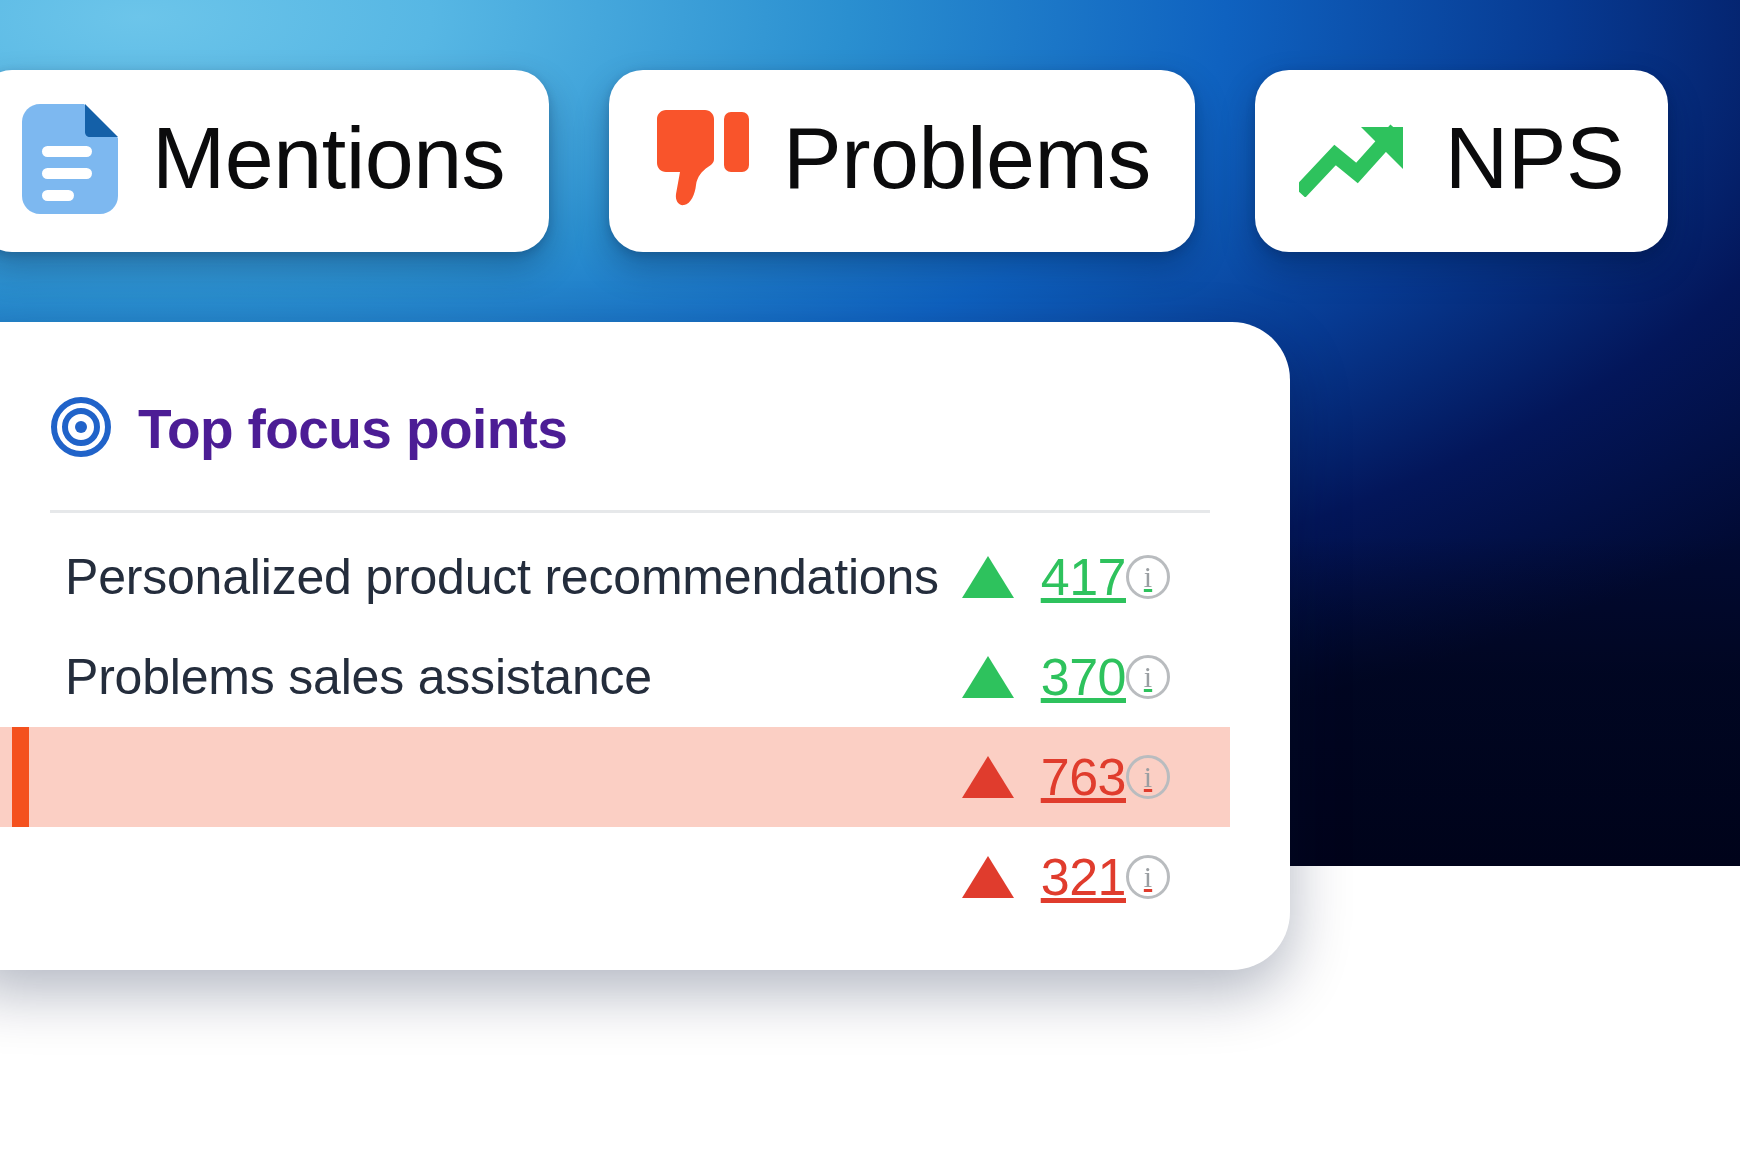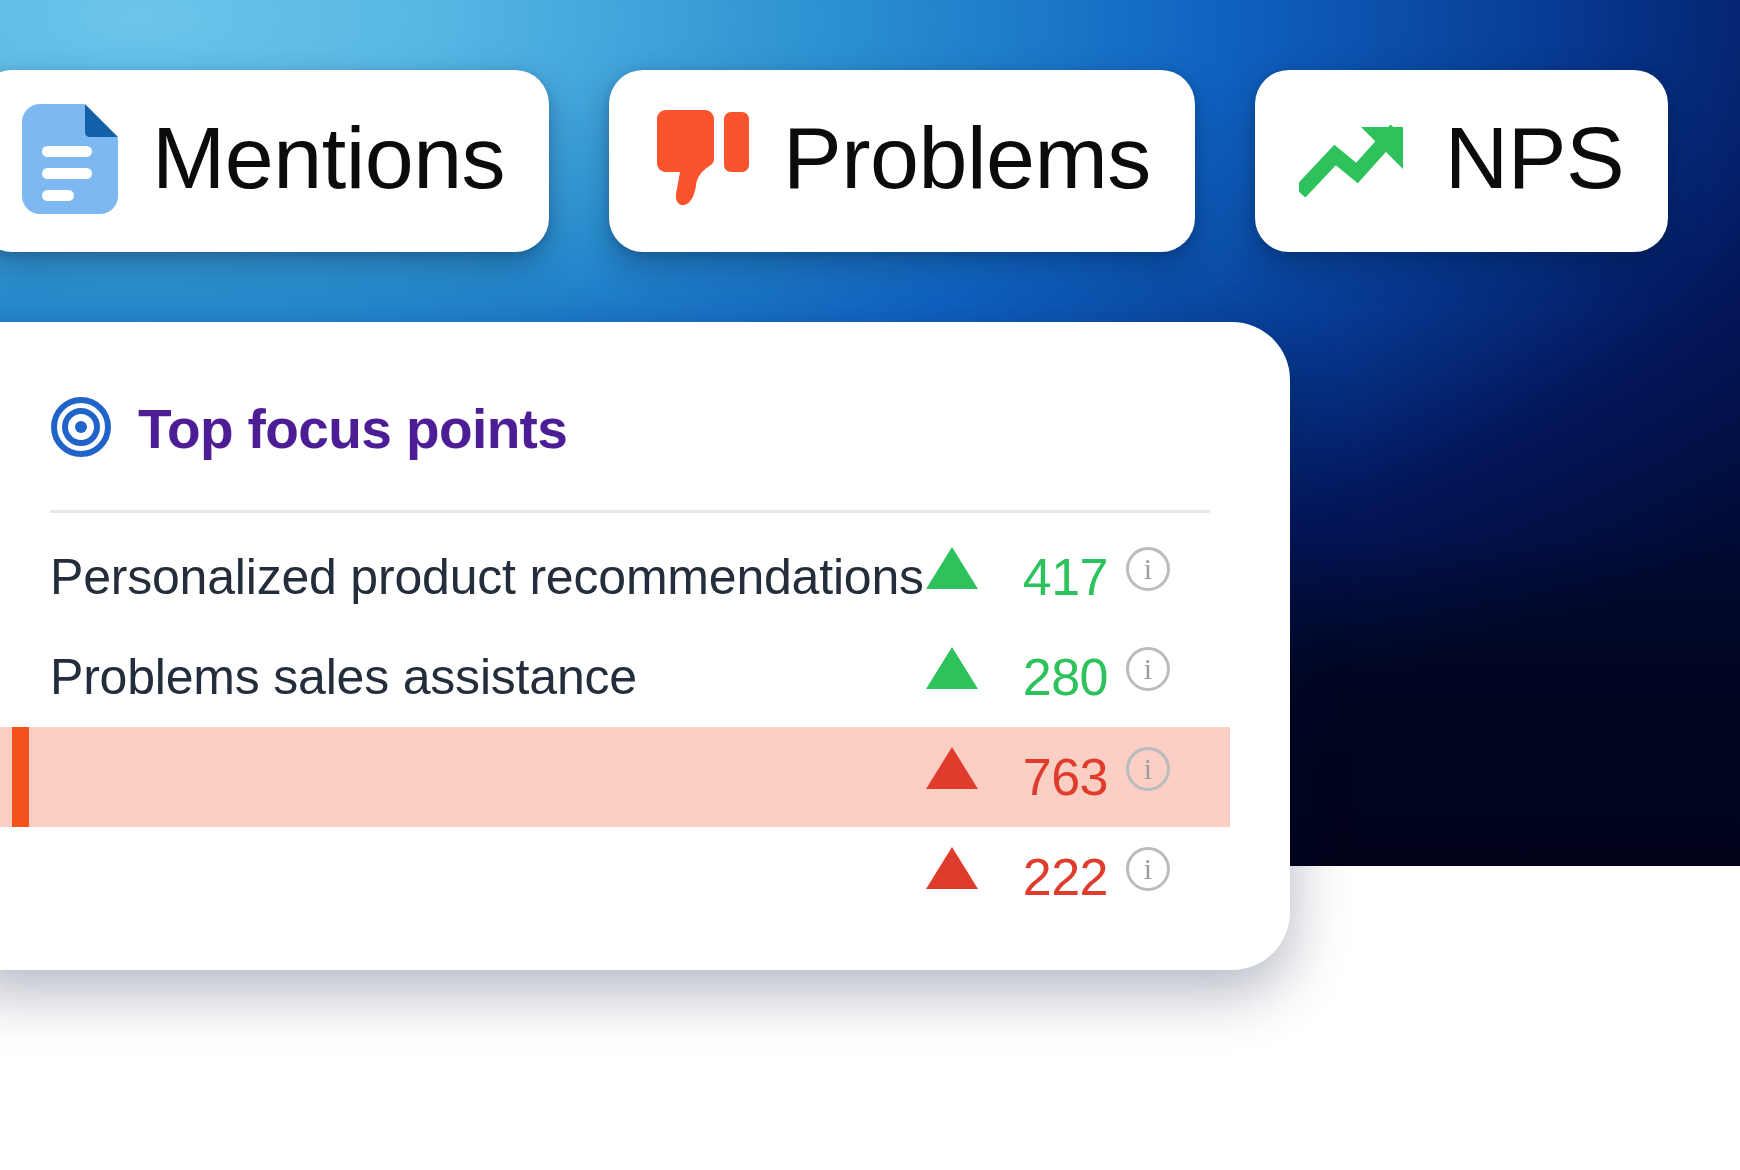--- a/index.html
+++ b/index.html
@@ -116,27 +116,28 @@
     bottom: 0;
     width: 17px;
     background: #f4511e;
   }
 
   .focus-label {
     font-size: 50px;
     color: #242d3c;
     letter-spacing: -0.2px;
     white-space: nowrap;
+    margin-left: 15px;
   }
 
   .focus-metric {
     margin-left: auto;
     display: flex;
-    align-items: flex-start;
-    gap: 18px;
+    align-items: center;
+    text-decoration: underline;
   }
   .tri {
     width: 0; height: 0;
     border-left: 26px solid transparent;
     border-right: 26px solid transparent;
     border-bottom: 42px solid currentColor;
     display: block;
   }
   .metric-up   { color: #2ec25d; }
   .metric-down { color: #e03c2d; }
@@ -222,37 +223,37 @@
           <span class="tri"></span>
           <span class="metric-value">417</span>
           <span class="info-icon">i</span>
         </span>
       </div>
 
       <div class="focus-row">
         <span class="focus-label">Problems sales assistance</span>
         <span class="focus-metric metric-up">
           <span class="tri"></span>
-          <span class="metric-value">280</span>
+          <span class="metric-value">370</span>
           <span class="info-icon">i</span>
         </span>
       </div>
 
       <div class="focus-row flagged">
         <span class="focus-metric metric-down">
           <span class="tri"></span>
           <span class="metric-value">763</span>
           <span class="info-icon">i</span>
         </span>
       </div>
 
       <div class="focus-row">
         <span class="focus-metric metric-down">
           <span class="tri"></span>
-          <span class="metric-value">222</span>
+          <span class="metric-value">321</span>
           <span class="info-icon">i</span>
         </span>
       </div>
 
     </div>
   </div>
 
 </div>
 
 </body></html>

